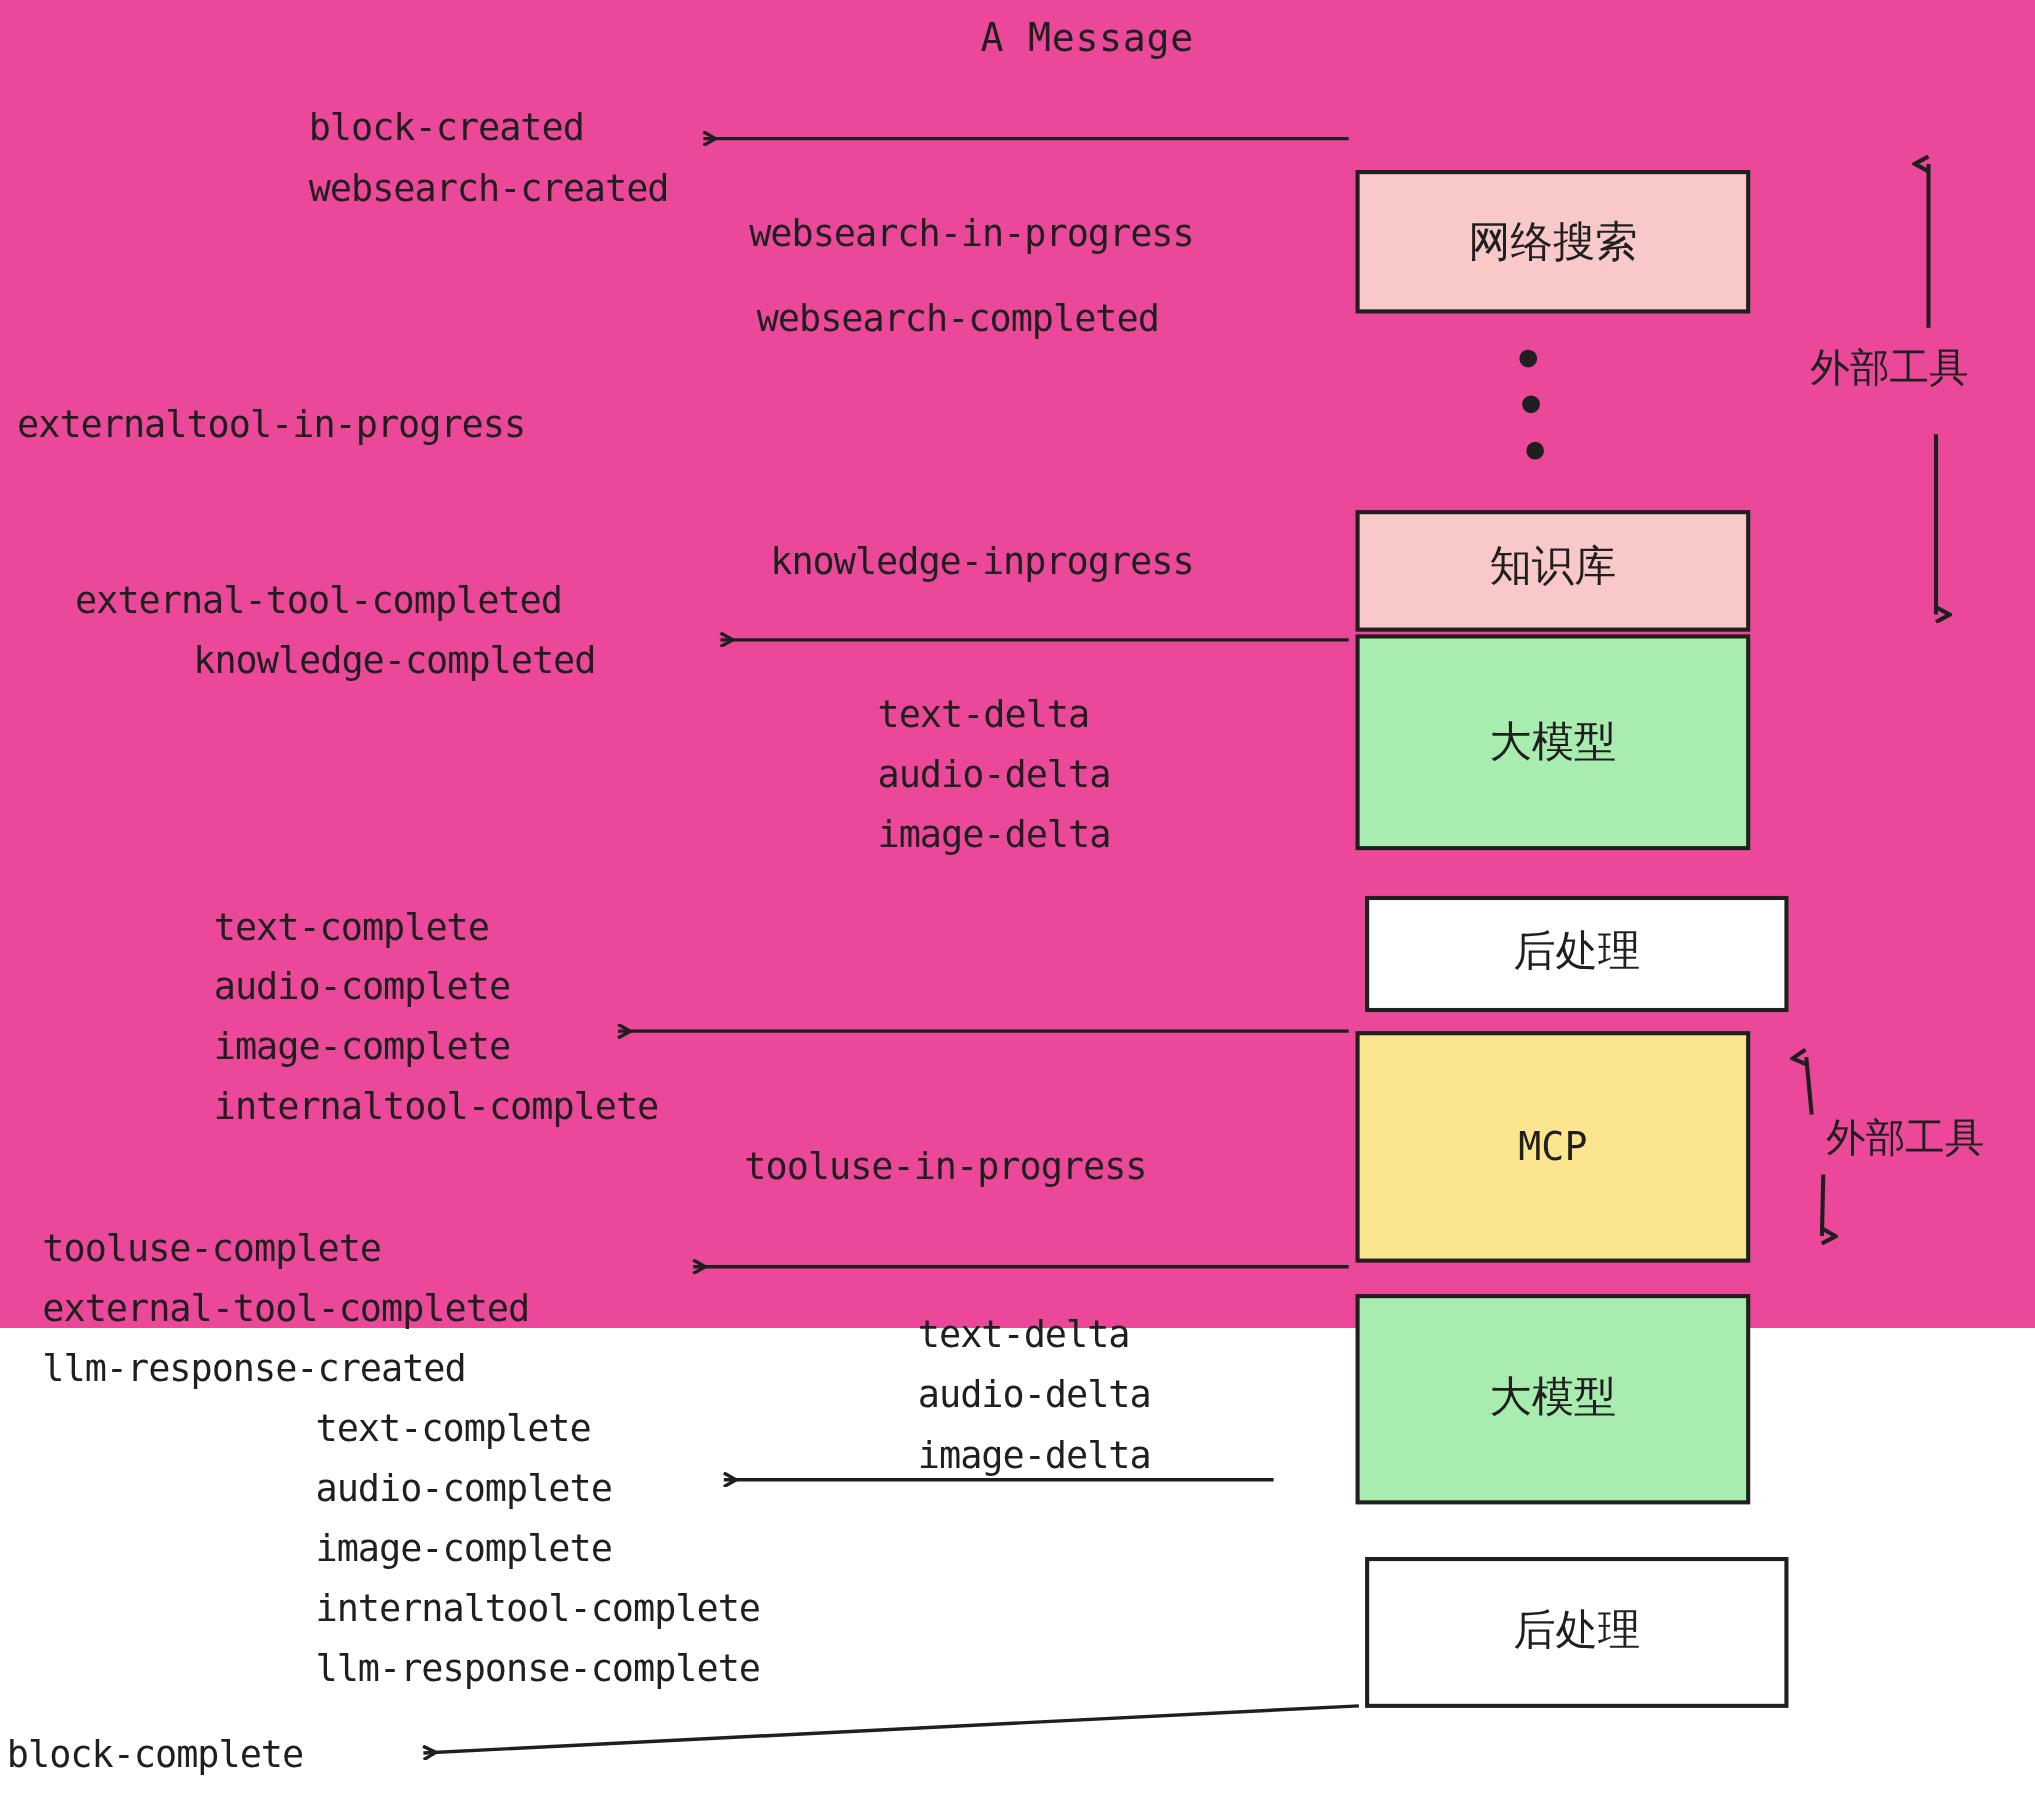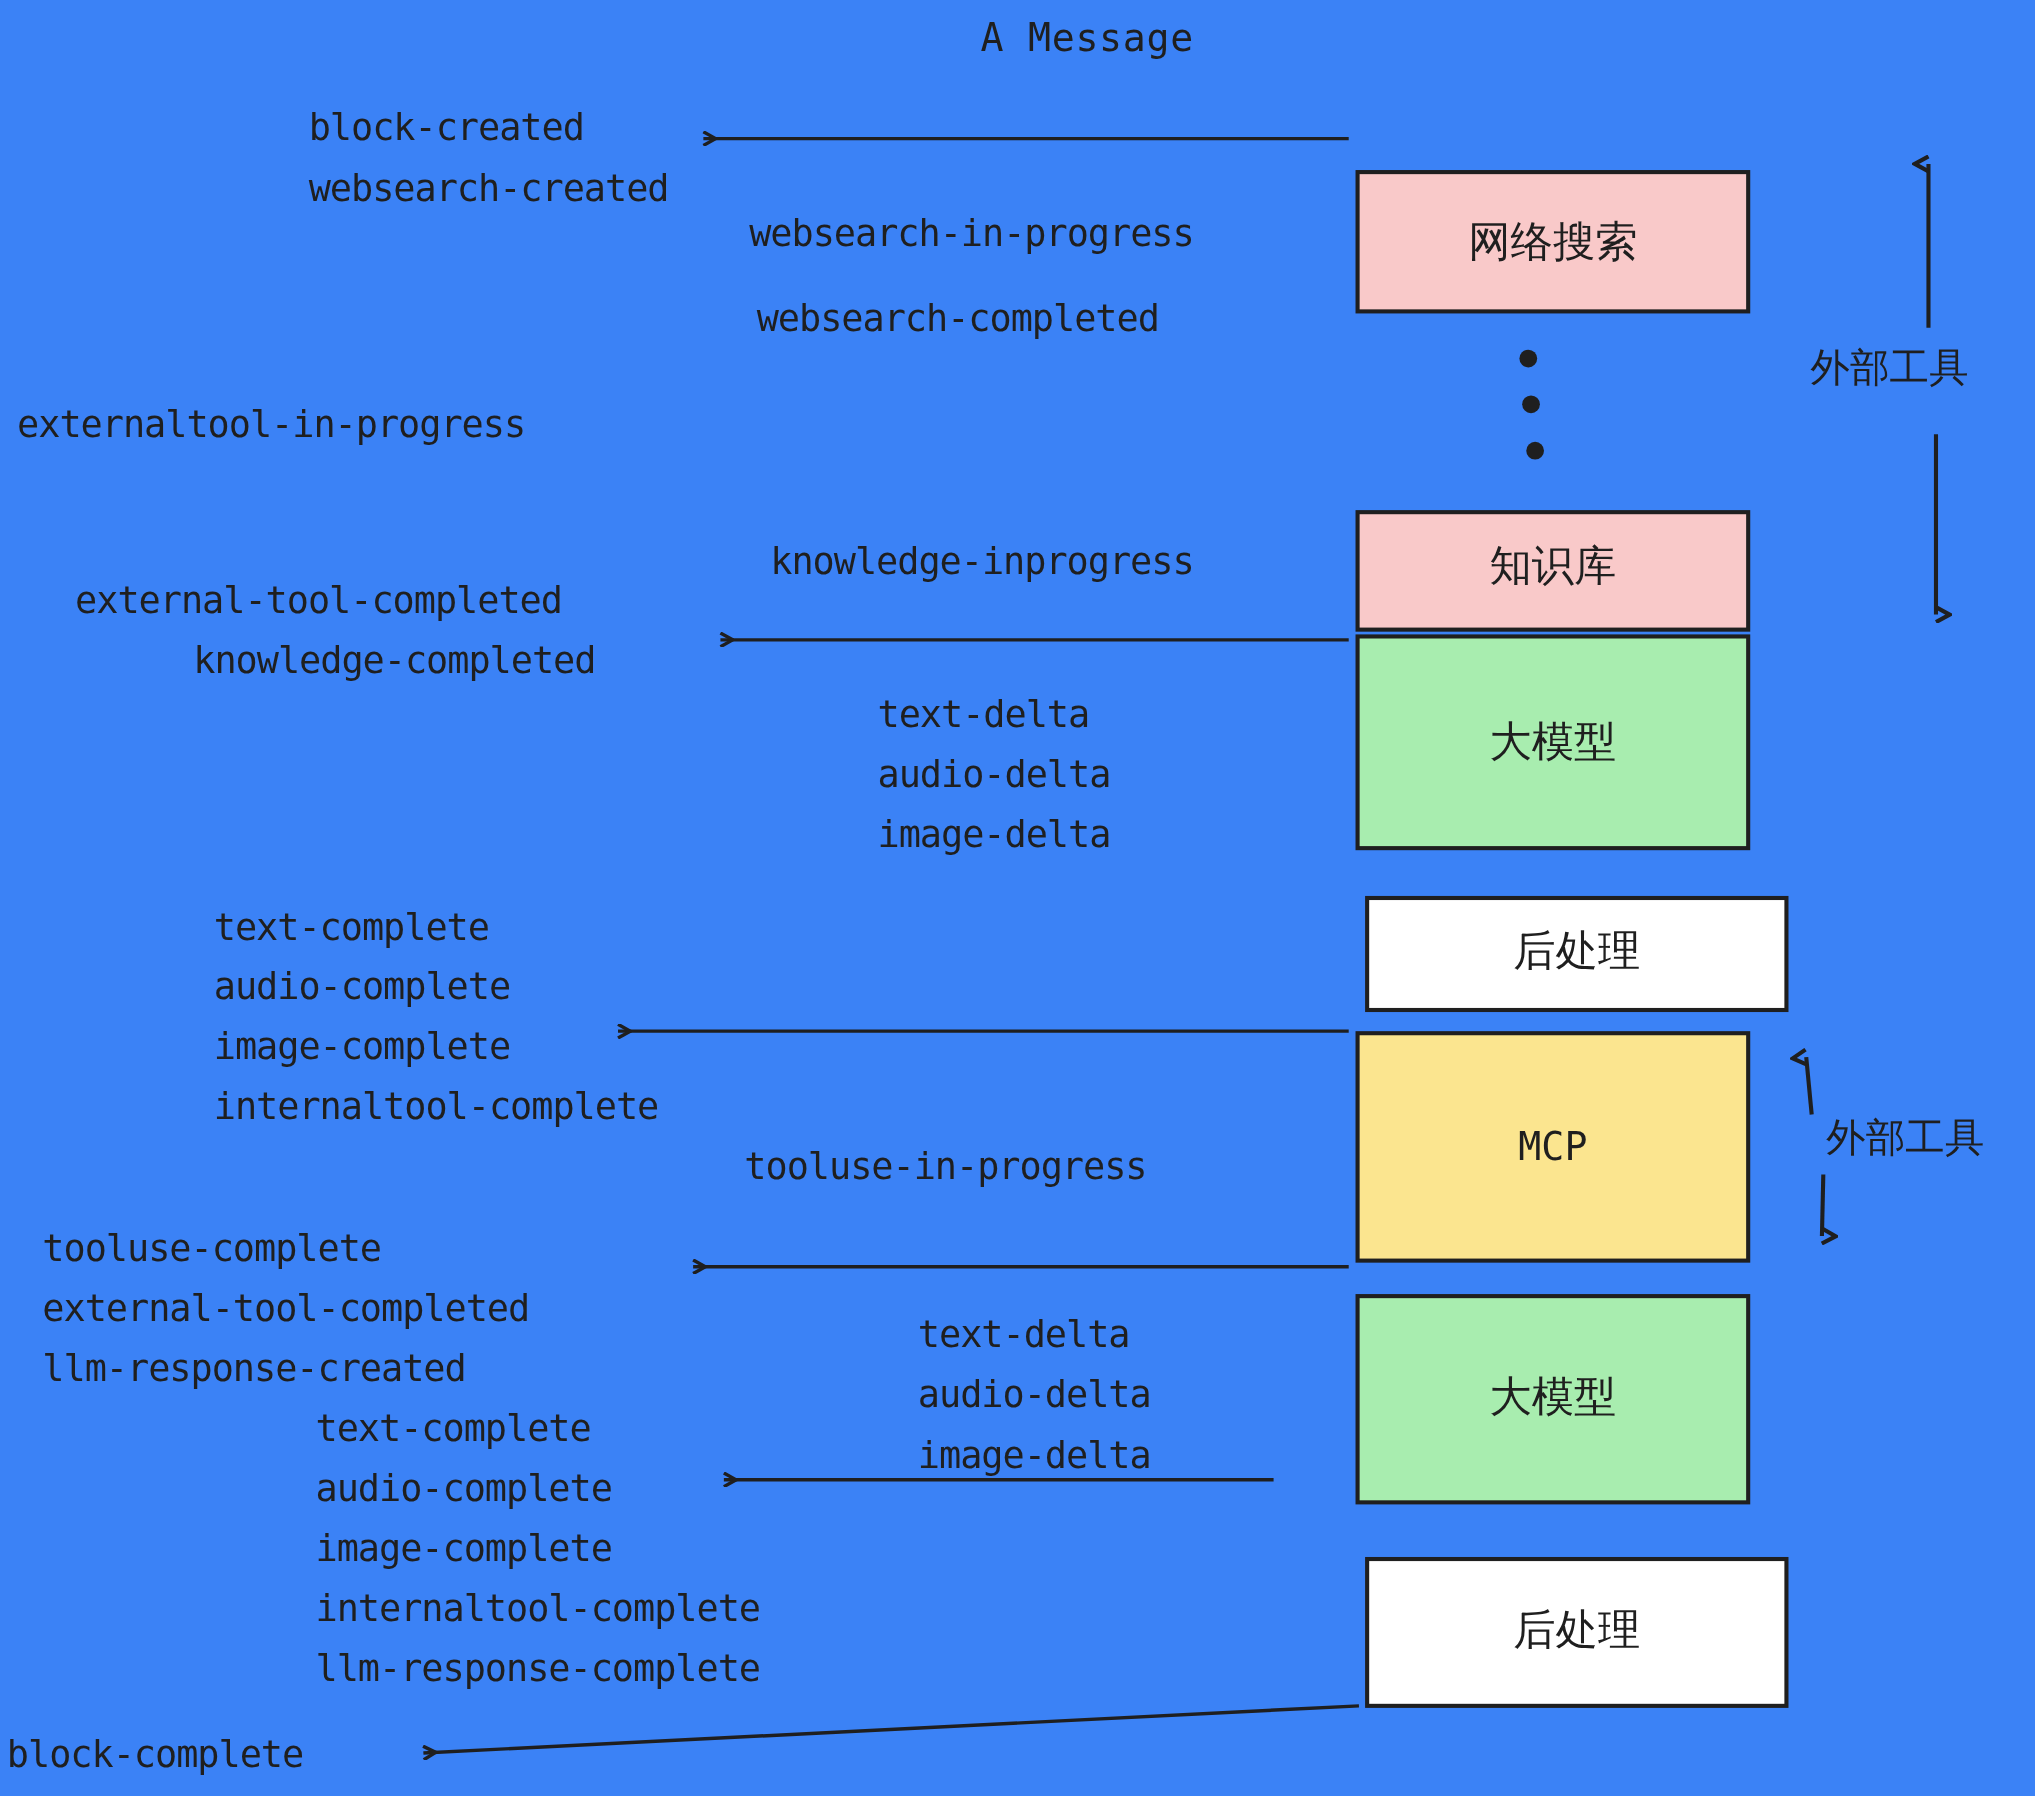--- a/index.html
+++ b/index.html
@@ -10,22 +10,22 @@
   }
   body {
     width: 2035px;
     height: 1796px;
     overflow: hidden;
     font-family: "DejaVu Sans", sans-serif;
   }
   #diagram-root {
     position: relative;
     width: 2035px;
-    height: 1796px;
-    background: #3b82f6;
+    height: 1328px;
+    background: #ec4899;
   }
   svg.canvas {
     position: absolute;
     top: 0;
     left: 0;
     width: 2035px;
     height: 1796px;
     display: block;
   }
   .evt {

